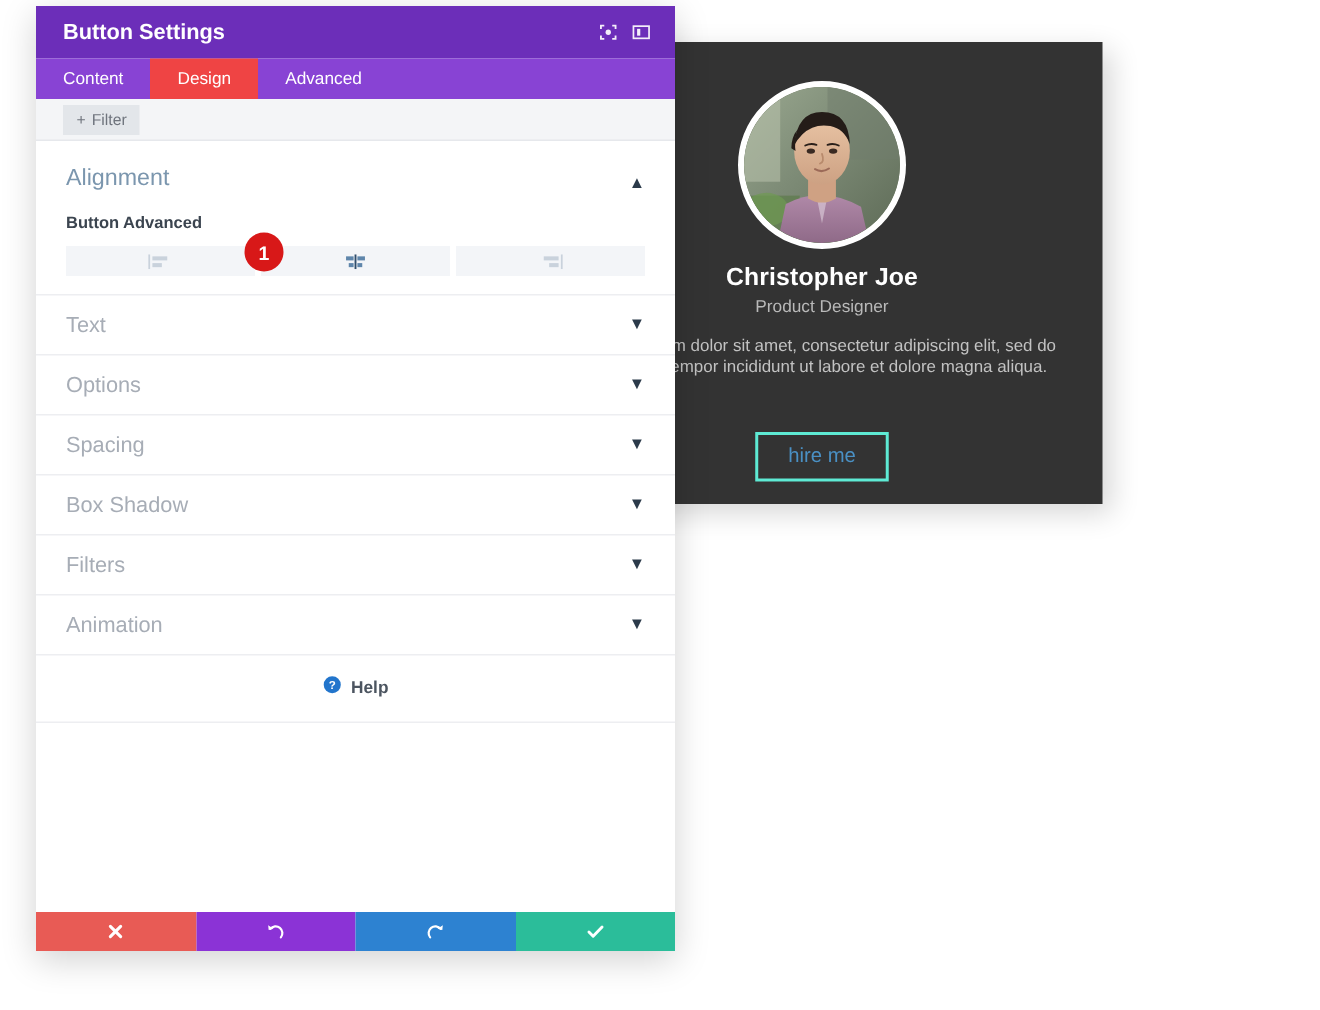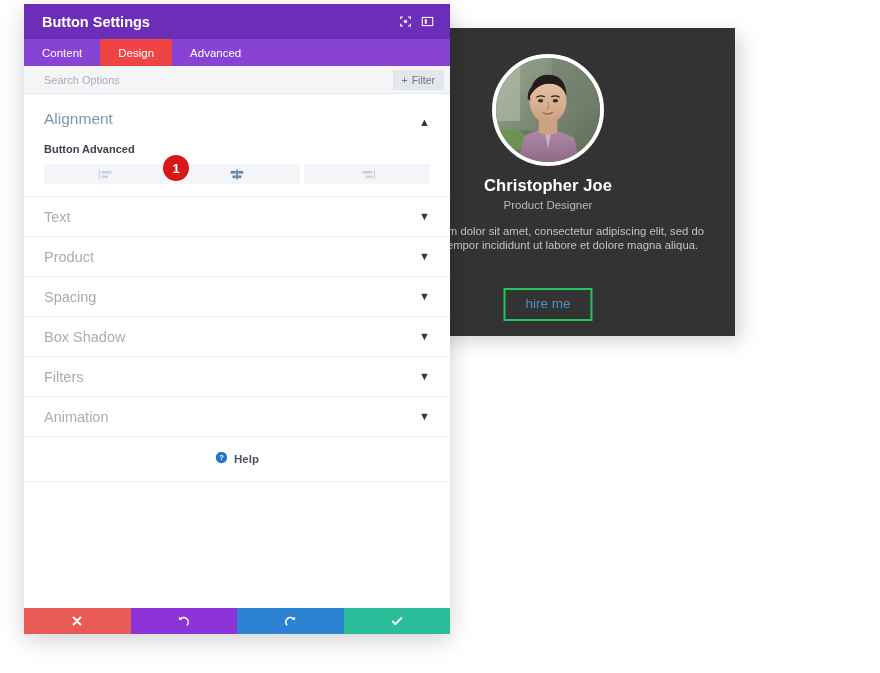--- a/index.html
+++ b/index.html
@@ -81,21 +81,21 @@
     text-align: center;
     color: #c2c2c2;
     font-size: 11.3px;
     line-height: 1.25;
   }
   .hire-btn {
     position: absolute;
     top: 260px;
     left: 50%;
     transform: translateX(-50%);
-    border: 2px solid #22c55e;
+    border: 2px solid #5eead4;
     color: #4a90c4;
     background: transparent;
     font-size: 13.5px;
     padding: 7px 20px 8px 20px;
     line-height: 1;
     cursor: pointer;
   }
 
   
   .settings-panel {
@@ -370,21 +370,20 @@
       </div>
     </div>
 
     <div class="tabs-bar">
       <div class="tab">Content</div>
       <div class="tab active">Design</div>
       <div class="tab">Advanced</div>
     </div>
 
     <div class="search-bar">
-      <input class="search-input" type="text" placeholder="Search Options" style="">
       <button class="filter-btn">
         <span>+</span>
         <span>Filter</span>
       </button>
     </div>
 
     <div class="panel-body">
 
       <div class="section-open">
         <div class="section-open-head">
@@ -421,21 +420,21 @@
           <div class="badge-1">1</div>
         </div>
       </div>
 
       <div class="row">
         <div class="row-title">Text</div>
         <div class="chev">▼</div>
       </div>
 
       <div class="row">
-        <div class="row-title">Product</div>
+        <div class="row-title">Options</div>
         <div class="chev">▼</div>
       </div>
 
       <div class="row">
         <div class="row-title">Spacing</div>
         <div class="chev">▼</div>
       </div>
 
       <div class="row">
         <div class="row-title">Box Shadow</div>

